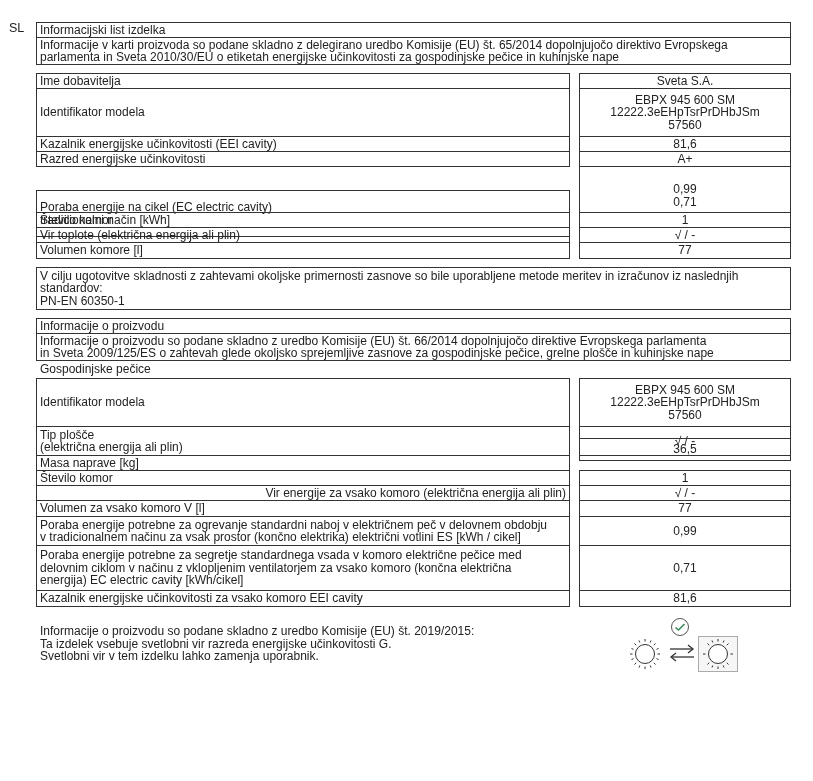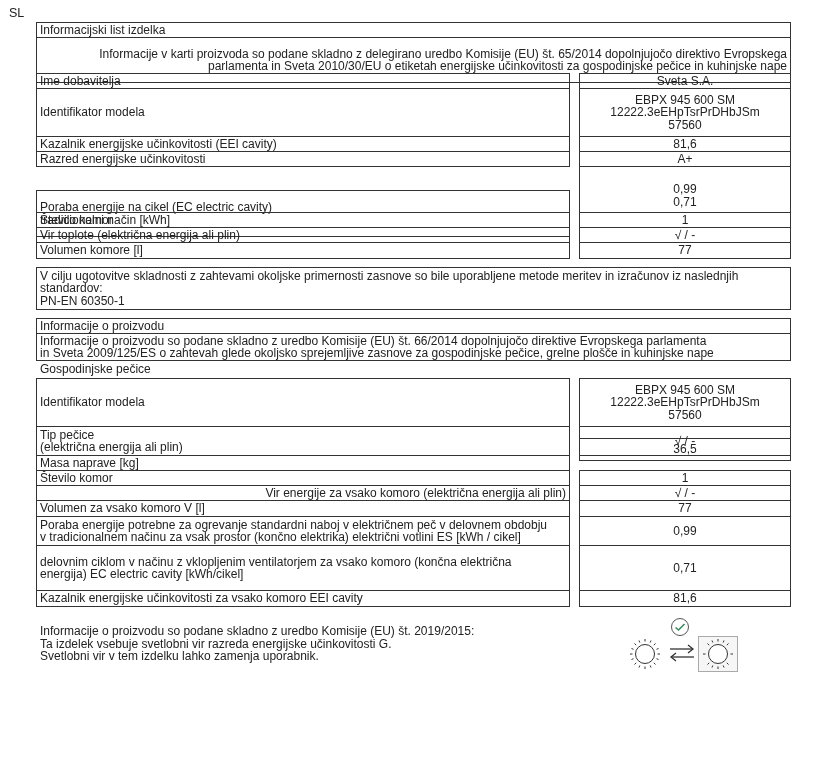--- a/index.html
+++ b/index.html
@@ -1,39 +1,39 @@
 <!DOCTYPE html>
 <html><head>
 <meta charset="utf-8">
 <style>
   html, body { margin:0; padding:0; background:#fff; }
   body { width:813px; height:781px; position:relative; font-family:"Liberation Sans", sans-serif; font-size:12px; color:#222; overflow:hidden; }
   .abs { position:absolute; }
-  .lang { left:9px; top:6px; font-size:12.5px; }
+  .lang { left:9px; top:21px; font-size:12.5px; }
   .cell { position:absolute; box-sizing:border-box; border:1px solid #333; padding:0 3px; line-height:12.5px; display:flex; align-items:center; }
   .cell.c { justify-content:center; text-align:center; }
   .cell.multi { flex-direction:column; align-items:flex-start; justify-content:center; }
   .cell.cm { flex-direction:column; align-items:center; justify-content:center; text-align:center; }
   .ln { display:block; white-space:nowrap; }
   .just { text-align:justify; text-align-last:left; }
   .L { left:36px; width:534px; }
   .R { left:579px; width:212px; }
   .F { left:36px; width:755px; }
   .plain { position:absolute; line-height:12.5px; }
   svg { display:block; }
 </style>
 </head>
 <body>
 
 <div class="abs lang">SL</div>
 
 <div class="cell F" style="top:22px;height:16px;">
     <span>Informacijski list izdelka</span>
   </div>
-<div class="cell F multi just" style="top:37px;height:46px;align-items:flex-end;">
+<div class="cell F multi just" style="top:37px;height:28px;">
   <span class="ln">Informacije v karti proizvoda so podane skladno z delegirano uredbo Komisije (EU) št. 65/2014 dopolnjujočo direktivo Evropskega</span>
   <span class="ln">parlamenta in Sveta 2010/30/EU o etiketah energijske učinkovitosti za gospodinjske pečice in kuhinjske nape</span>
 </div>
 
 <div class="cell L" style="top:73px;height:16px;">
     <span>Ime dobavitelja</span>
   </div>
 <div class="cell L" style="top:88px;height:49px;">
     <span>Identifikator modela</span>
   </div>
@@ -97,40 +97,41 @@
 <div class="cell F multi just" style="top:333px;height:28px;">
   <span class="ln">Informacije o proizvodu so podane skladno z uredbo Komisije (EU) št. 66/2014 dopolnjujočo direktive Evropskega parlamenta</span>
   <span class="ln">in Sveta 2009/125/ES o zahtevah glede okoljsko sprejemljive zasnove za gospodinjske pečice, grelne plošče in kuhinjske nape</span>
 </div>
 <div class="plain" style="left:40px;top:363px;">Gospodinjske pečice</div>
 
 <div class="cell L" style="top:378px;height:49px;">
     <span>Identifikator modela</span>
   </div>
 <div class="cell L multi" style="top:426px;height:30px;">
-  <span class="ln">Tip pečice</span>
+  <span class="ln">Tip plošče</span>
   <span class="ln">(električna energija ali plin)</span>
 </div>
 <div class="cell L" style="top:455px;height:16px;">
     <span>Masa naprave [kg]</span>
   </div>
 <div class="cell L" style="top:470px;height:16px;">
     <span>Število komor</span>
   </div>
 <div class="cell L" style="top:485px;height:16px;justify-content:flex-end;">
     <span>Vir energije za vsako komoro (električna energija ali plin)</span>
   </div>
 <div class="cell L" style="top:500px;height:17px;">
     <span>Volumen za vsako komoro V [l]</span>
   </div>
 <div class="cell L multi just" style="top:516px;height:30px;">
   <span class="ln">Poraba energije potrebne za ogrevanje standardni naboj v električnem peč v delovnem obdobju</span>
   <span class="ln">v tradicionalnem načinu za vsak prostor (končno elektrika) električni votlini ES [kWh / cikel]</span>
 </div>
 <div class="cell L multi just" style="top:545px;height:46px;">
+  <span class="ln" style="white-space:normal;">Poraba energije potrebne za segretje standardnega vsada v komoro električne pečice med</span>
   <span class="ln" style="white-space:normal;">delovnim ciklom v načinu z vklopljenim ventilatorjem za vsako komoro (končna električna</span>
   <span class="ln">energija) EC electric cavity [kWh/cikel]</span>
 </div>
 <div class="cell L" style="top:590px;height:17px;">
     <span>Kazalnik energijske učinkovitosti za vsako komoro EEI cavity</span>
   </div>
 
 <div class="cell R cm" style="top:378px;height:49px;">
   <span class="ln">EBPX 945 600 SM</span>
   <span class="ln">12222.3eEHpTsrPrDHbJSm</span>

